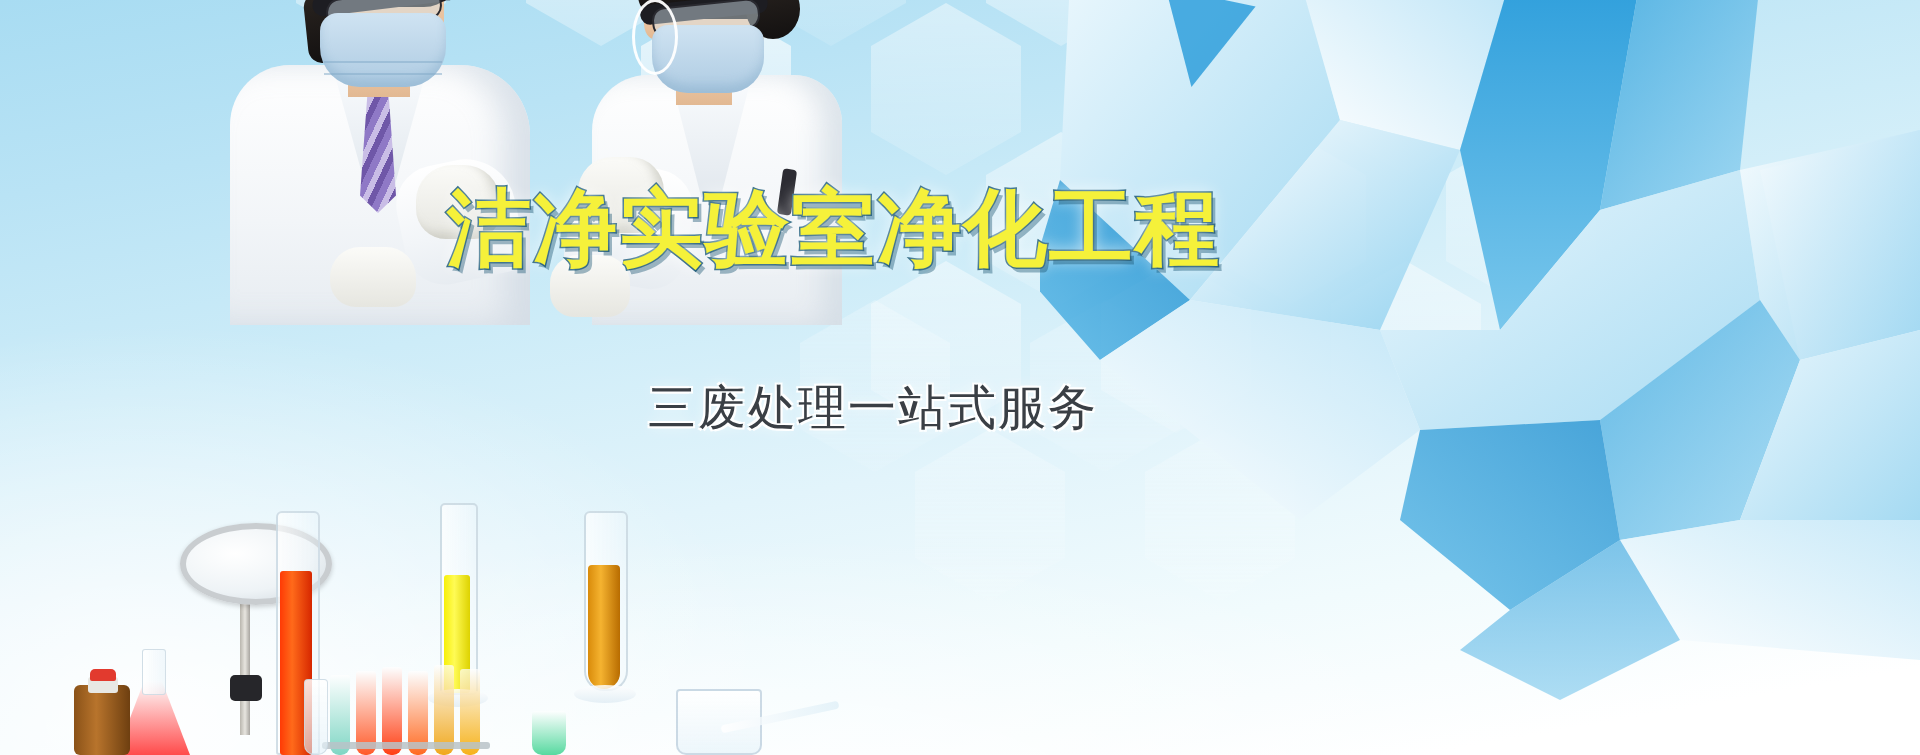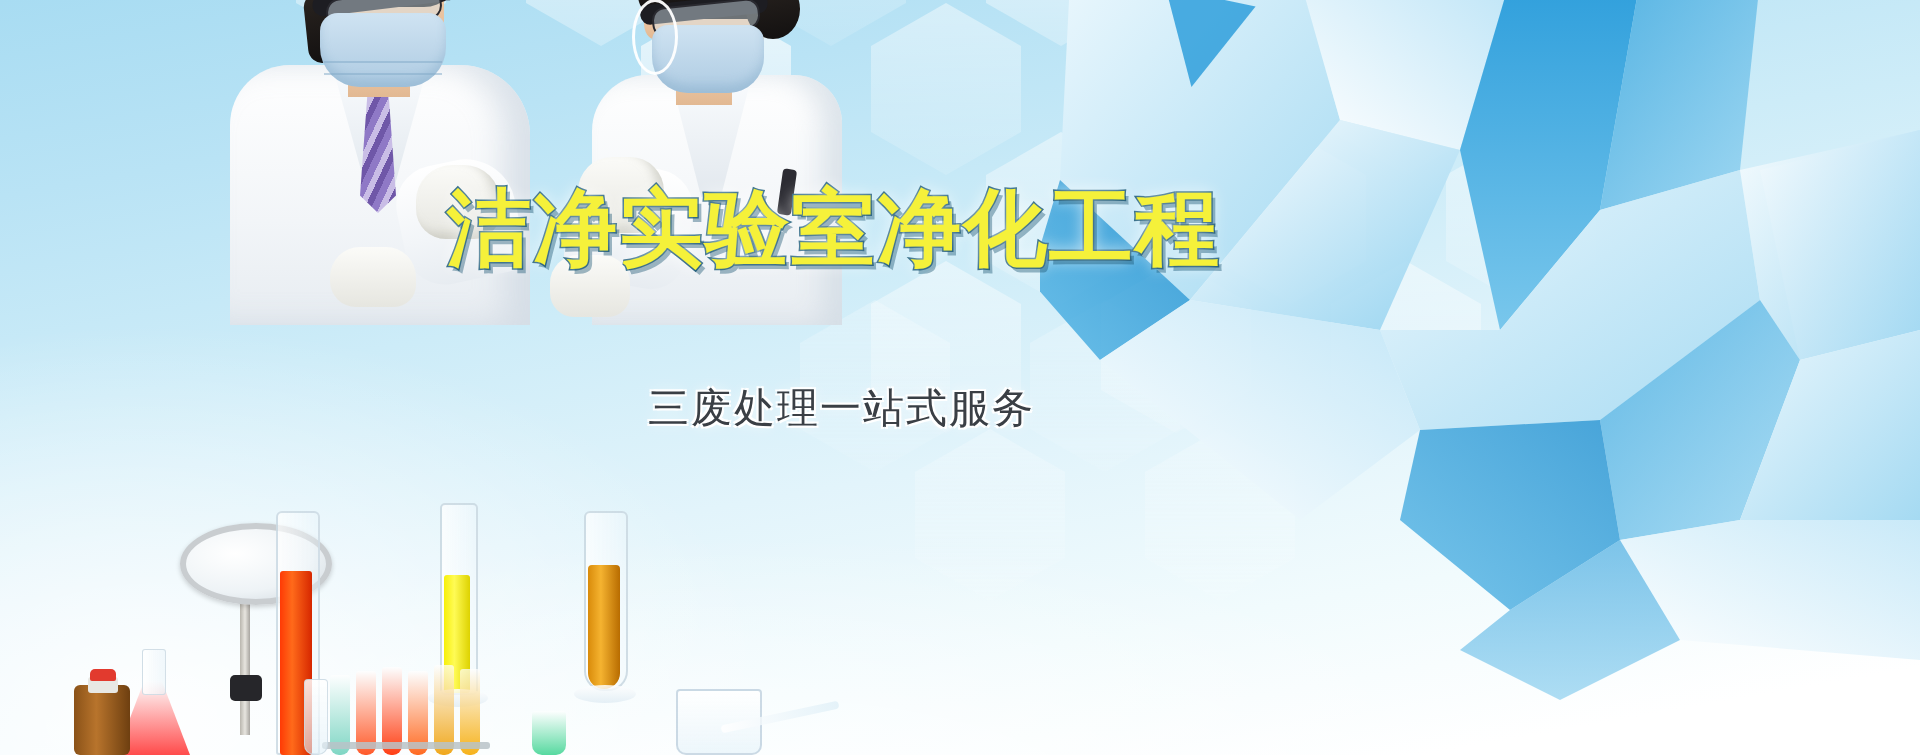--- a/index.html
+++ b/index.html
@@ -60,21 +60,21 @@
     position:absolute;left:648px;top:300px;
     font-size:62px;line-height:62px;font-weight:bold;letter-spacing:1px;
     color:#16a34a;
     text-shadow:
        4px 4px 0 #0d6b33,
        0 0 12px rgba(255,255,255,.9);
     white-space:nowrap;
   }
   .line3{
     position:absolute;left:648px;top:378px;
-    font-size:41px;line-height:60px;font-weight:normal;letter-spacing:2px;
+    font-size:48px;line-height:60px;font-weight:normal;letter-spacing:2px;
     color:#3a3f45;
     text-shadow:
       -2px -2px 0 rgba(255,255,255,.95),
        2px -2px 0 rgba(255,255,255,.95),
       -2px  2px 0 rgba(255,255,255,.95),
        2px  2px 0 rgba(255,255,255,.95),
        0 0 14px rgba(255,255,255,.95);
     white-space:nowrap;
   }
 </style>

